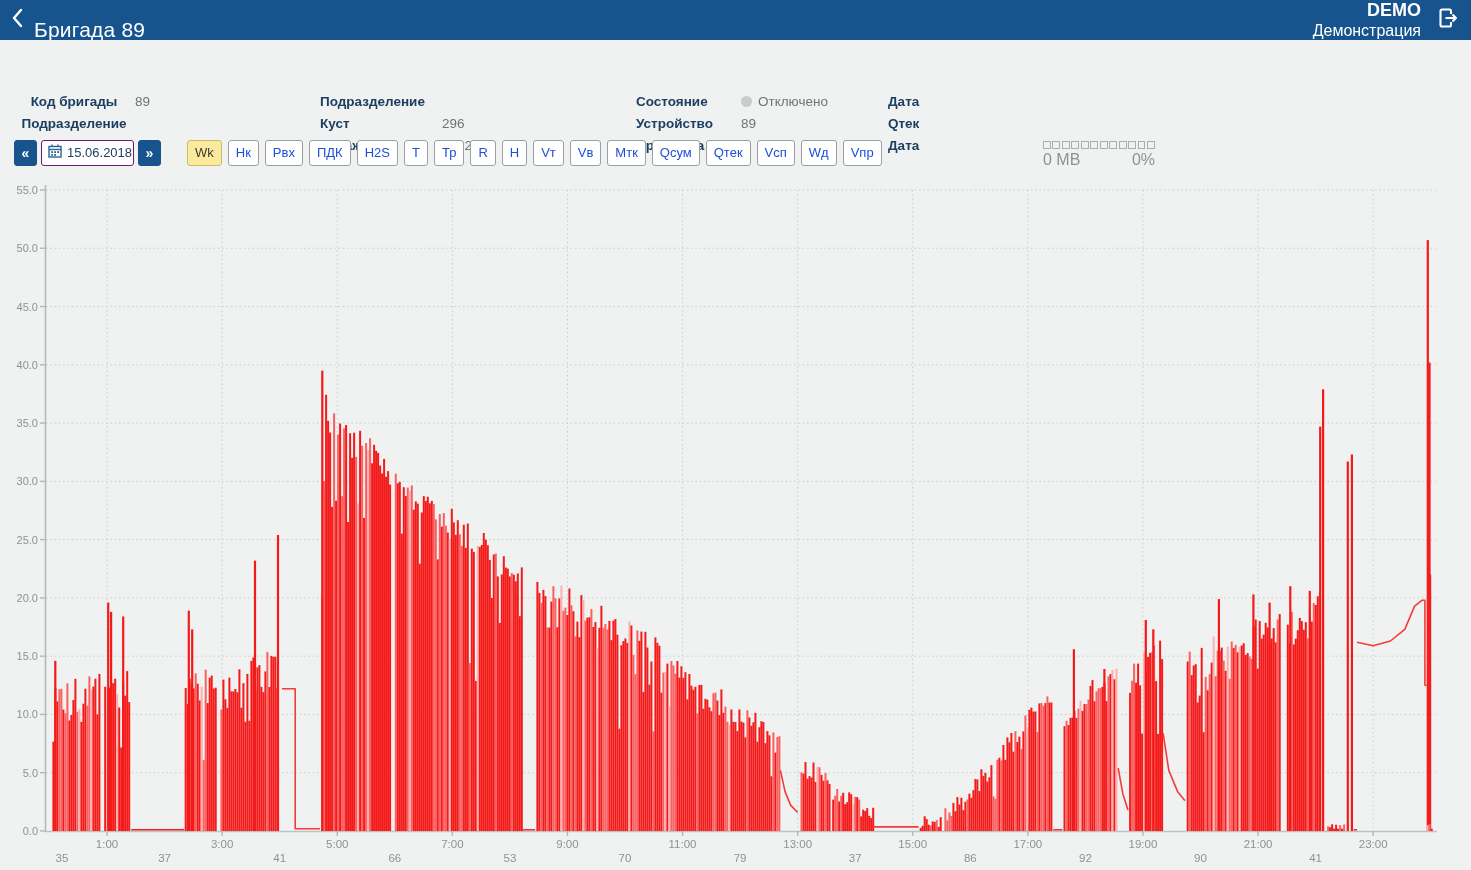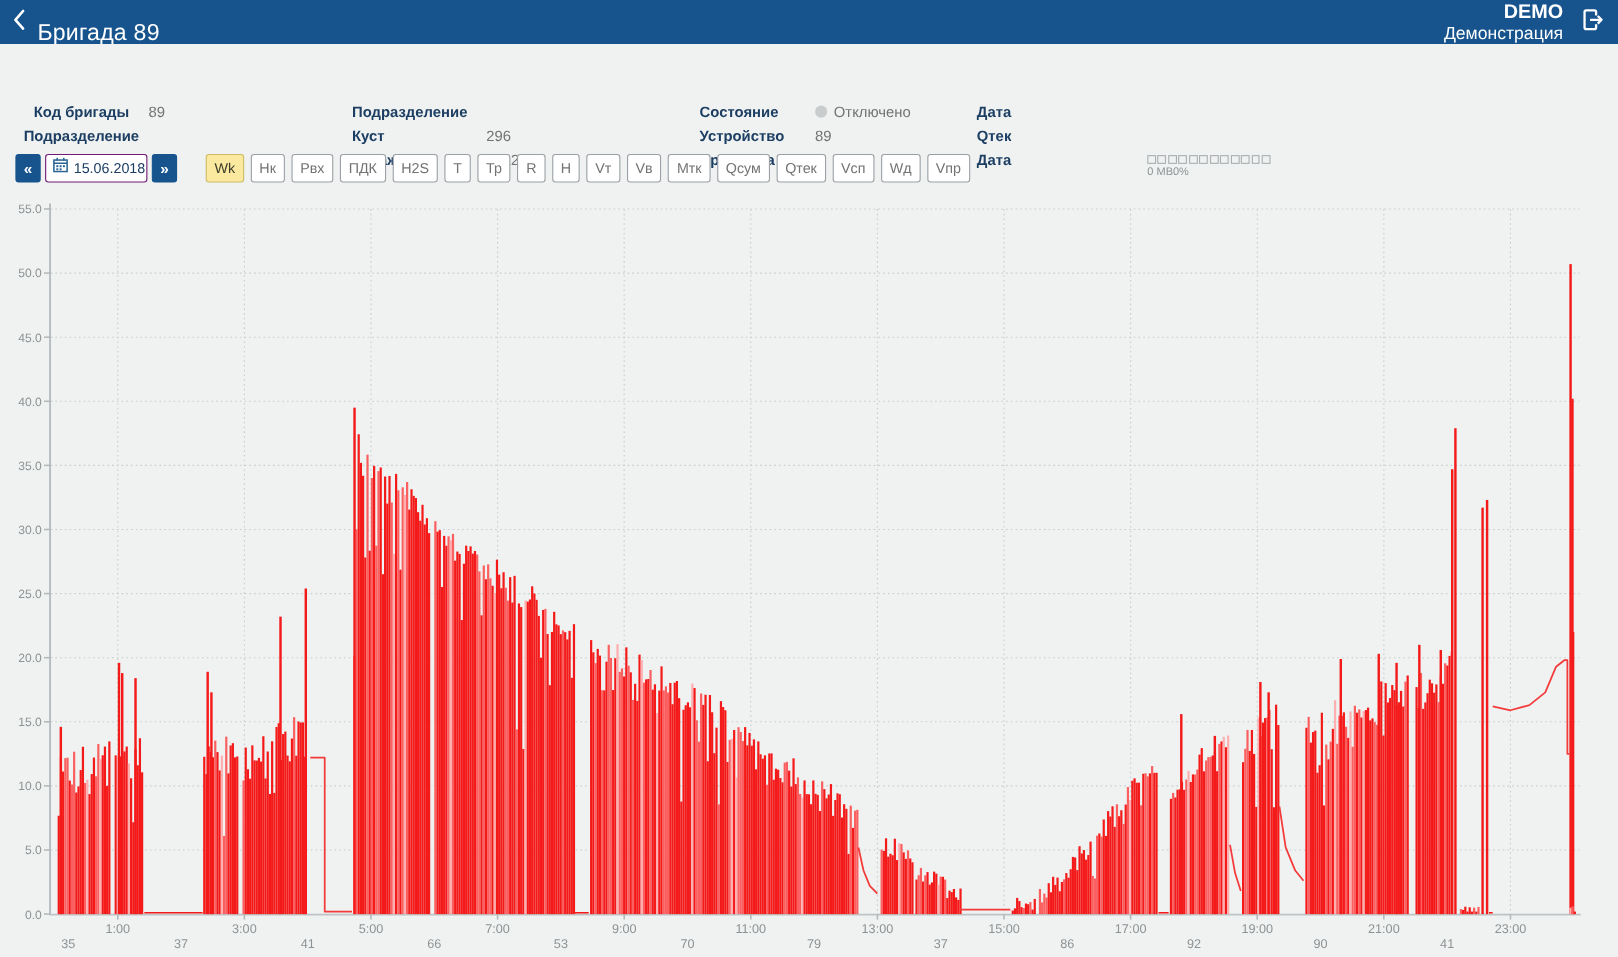--- a/index.html
+++ b/index.html
@@ -24,32 +24,32 @@
   .irow .lbl { font-weight:bold; color:#1d3e63; }
   .irow .val { color:#737373; }
   .c1 { left:13px;text-align:center; }  .c1 .lbl { width:122px; }
   .c2 { left:320px; } .c2 .lbl { width:122px; }
   .c3 { left:636px; } .c3 .lbl { width:105px; }
   .c4 { left:888px; } .c4 .lbl { width:110px; }
   .dot { width:11px; height:11px; border-radius:50%; background:#c9cccd; display:inline-block; margin:5px 6px 0 0; }
   .archive { position:absolute; left:1043px; top:101px; width:112px; }
   .cells { display:flex; gap:1.5px; }
   .cell { width:8px; height:8px; border:1px solid #a9aeb2; background:transparent; }
-  .alabels { display:flex; font-size:10px; color:#8d9296; margin-top:2px; }
+  .alabels { display:flex; justify-content:space-between; font-size:16px; color:#8d9296; margin-top:2px; }
 
   
   .tbar { position:absolute; left:14px; top:139px; height:27px; display:flex; align-items:center; }
   .navbtn { width:23px; height:26px; background:#17548e; color:#fff; border:1px solid #17548e; border-radius:3px;
             font-size:14px; font-weight:bold; display:flex; align-items:center; justify-content:center; cursor:pointer; }
   .datebox { height:26px; width:93px; background:#fff; border:1px solid #701a75; border-radius:3px; margin:0 4px;
              display:flex; align-items:center; padding:0 6px; gap:5px; cursor:pointer; }
   .datebox .dtxt { font-size:13px; color:#1d3e63; }
   .params { display:flex; margin-left:26px; gap:6px; }
   .pbtn { height:26px; padding:0 7px; background:#fff; border:1px solid #9aa0a5; border-radius:3px;
-          font-size:13px; color:#737373; display:flex; align-items:center; cursor:pointer; font-family:inherit; }
+          font-size:13px; color:#1d4ed8; display:flex; align-items:center; cursor:pointer; font-family:inherit; }
   .pbtn.active { background:#fbe9a0; border-color:#cdbd62; color:#3c3c28; }
 
   
   .chartwrap { position:absolute; left:0; top:170px; width:1471px; height:700px; }
   svg text { font-family:"Liberation Sans","DejaVu Sans",sans-serif; }
 </style>
 </head>
 <body>
 
 <div class="hdr">

